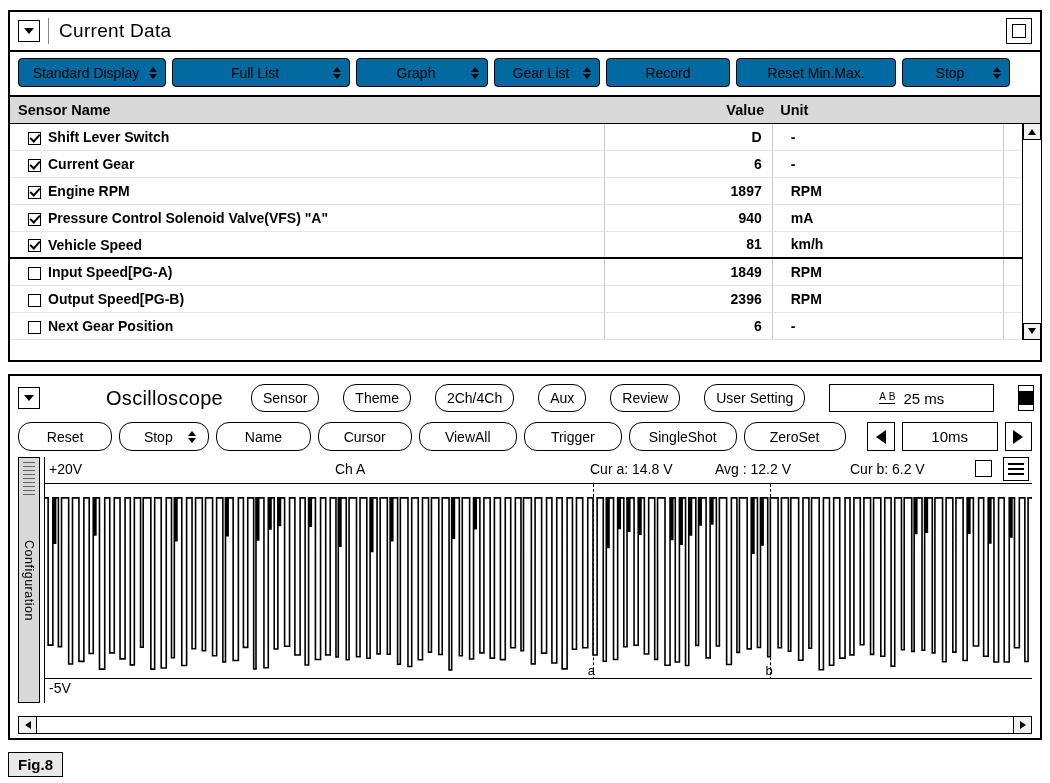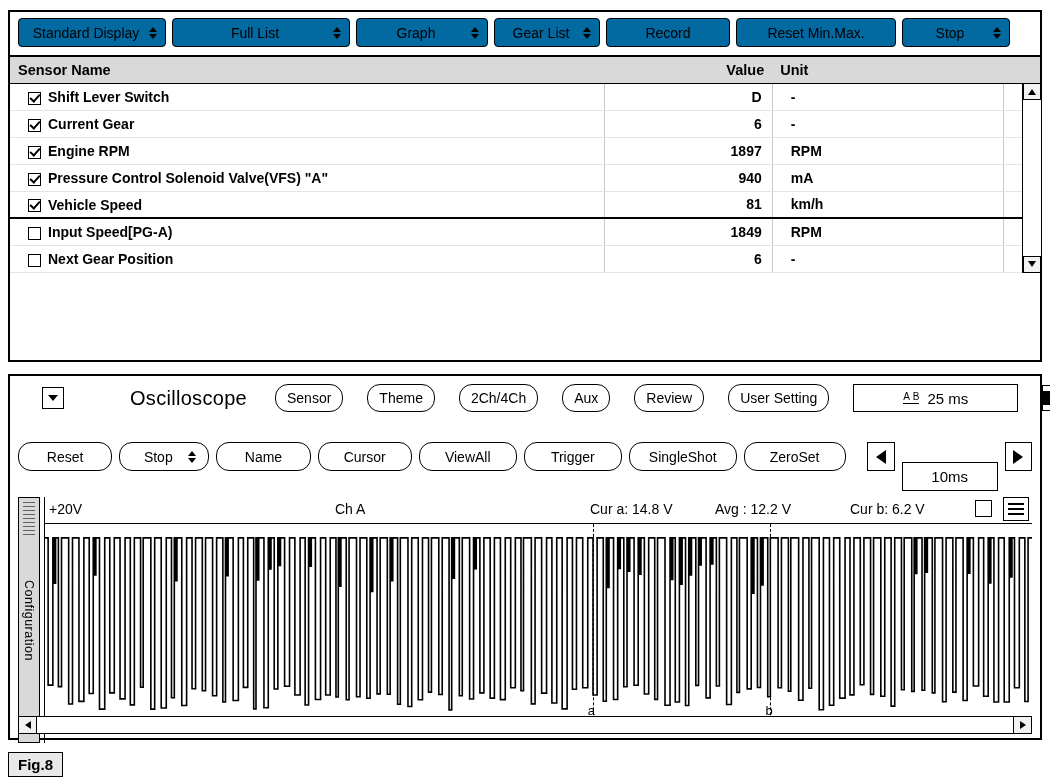--- a/index.html
+++ b/index.html
@@ -219,21 +219,20 @@
   #oscilloscope {
     left: 8px; top: 374px;
     width: 1034px; height: 366px;
   }
   .osc-title-bar {
     display: flex;
     align-items: center;
     height: 44px;
     padding: 12px 8px;
     gap: 24px;
-    margin-left: 24px;
   }
   .osc-title-bar .panel-title { font-size: 20px; margin-right: 4px; }
   .osc-btn {
     border: 1px solid #000000;
     border-radius: 13px;
     background: #ffffff;
     font-size: 14px;
     height: 28px;
     padding: 0 11px;
     display: inline-flex;
@@ -296,21 +295,20 @@
     border-bottom: 7px solid transparent;
     border-left: 10px solid #000000;
   }
   .scale-box {
     border: 1px solid #000000;
     height: 29px;
     min-width: 96px;
     display: flex; align-items: center; justify-content: center;
     font-size: 15px;
     background: #ffffff;
-    margin-top: 40px;
   }
 
   
   .graph-area {
     position: relative;
     margin: 0 8px 0 8px;
     height: 246px;
     display: flex;
   }
   .config-rail {
@@ -428,20 +426,30 @@
     font-weight: bold;
     padding: 3px 9px;
   }
 </style>
 </head>
 <body>
 
 <div id="root">
 
   <section class="panel" id="current-data">
+    <div class="panel-title-bar">
+      <div class="collapse-box">
+          <span class="tri"></span>
+        </div>
+      <div class="title-sep"></div>
+      <div class="panel-title">Current Data</div>
+      <div class="title-right-box">
+          <span class="inner"></span>
+        </div>
+    </div>
 
     <div class="cd-toolbar">
       <div class="btn spin" style="width:148px">
         <span class="lbl">Standard Display</span>
         <span class="spinner">
             <i class="up"></i>
             <i class="down"></i>
           </span>
       </div>
       <div class="btn spin" style="width:178px">
@@ -535,20 +543,28 @@
             </td>
             <td class="val">81</td>
             <td class="unit">km/h</td>
             <td></td>
           </tr>
           <tr class="group-split">
             <td class="name">
               <span class="chk"></span><span class="row-label">Input Speed[PG-A)</span>
             </td>
             <td class="val">1849</td>
+            <td class="unit">RPM</td>
+            <td></td>
+          </tr>
+          <tr>
+            <td class="name">
+              <span class="chk"></span><span class="row-label">Output Speed[PG-B)</span>
+            </td>
+            <td class="val">2396</td>
             <td class="unit">RPM</td>
             <td></td>
           </tr>
           <tr>
             <td class="name">
               <span class="chk"></span><span class="row-label">Next Gear Position</span>
             </td>
             <td class="val">6</td>
             <td class="unit">-</td>
             <td></td>

